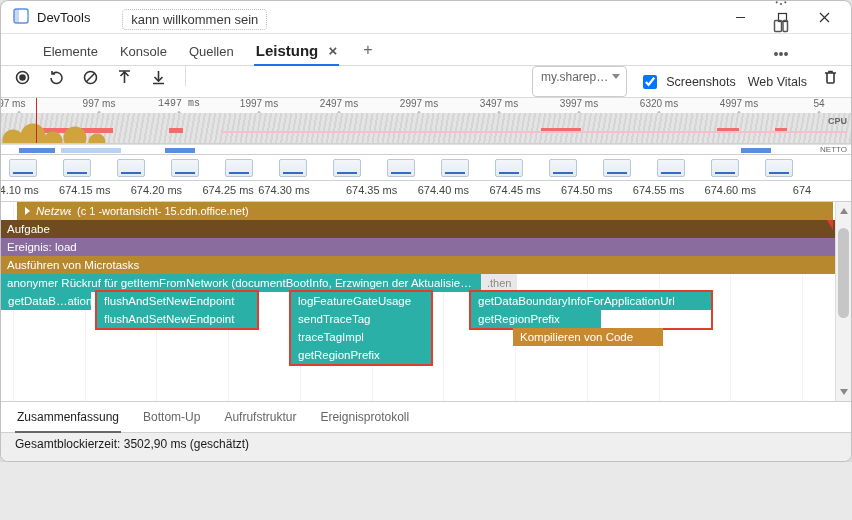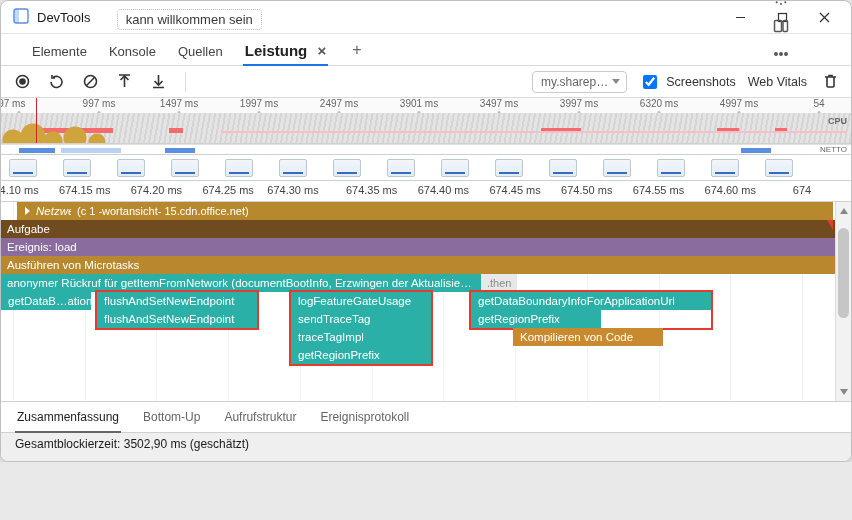--- a/index.html
+++ b/index.html
@@ -40,39 +40,39 @@
   .win-btn svg { width:11px; height:11px; stroke:#333; stroke-width:1.2; fill:none; }
 
   
   .tabbar {
     height:32px; display:flex; align-items:flex-end; justify-content:space-between;
     padding:0 10px; border-bottom:1px solid #d9d9d9;
   }
   .tabbar-left, .tabbar-right { display:flex; align-items:center; gap:6px;flex-direction:column; }
   .site-chip { border:1px dotted #bdbdbd; padding:2px 8px; border-radius:4px; font-size:13px;
     color:#3a3a3a; }
-  .tabs { display:flex; gap:18px; margin-left:19px; height:100%; align-items:flex-end; }
+  .tabs { display:flex; gap:18px; margin-left:30px; height:100%; align-items:flex-end; }
   .tab { padding:6px 2px 6px 2px; font-size:13px; color:#444; position:relative; }
   .tab.active { font-weight:600; font-size:15px; color:#222; }
   .tab.active::after { content:""; position:absolute; left:0; right:0; bottom:-1px;
     height:2px; background:var(--tab-active); }
   .new-tab { font-size:16px; color:#666; padding:0 6px 6px 6px; }
   .badges { display:flex; gap:6px; }
   .badge { display:flex; align-items:center; gap:4px; border:1px solid #ddd; border-radius:12px;
     padding:1px 8px; font-size:12px; background:#fff; }
   .dot { width:8px; height:8px; border-radius:50%; }
   .dot.red{background:var(--badge-red);}
   .dot.blu{background:var(--badge-blue);}
   .tri { width:0;height:0;border-left:4.5px solid transparent;border-right:4.5px solid transparent;border-bottom:8px solid var(--badge-yellow);}
   .iconbtn { width:22px; height:22px; display:flex; align-items:center; justify-content:center; }
   .iconbtn svg { width:16px; height:16px; stroke:#555; stroke-width:1.5; fill:none; }
 
   
   .toolbar {
-    height:34px; display:flex; align-items:center; gap:12px; padding:0 10px;
+    height:34px; display:flex; gap:12px; padding:0 10px;
     border-bottom:1px solid #d9d9d9;
   }
   .tool { width:22px; height:22px; display:flex; align-items:center; justify-content:center; }
   .tool svg { width:17px; height:17px; stroke:#333; stroke-width:1.6; fill:none; }
   .sep { width:1px; height:20px; background:#ddd; margin:0 4px; }
   .dropdown-chip { border:1px solid #ccc; border-radius:4px; padding:3px 18px 3px 8px;
     font-size:12px; color:#666; position:relative; min-width:86px; }
   .dropdown-chip::after { content:""; position:absolute; right:6px; top:7px;
     width:0;height:0;border-left:4px solid transparent;border-right:4px solid transparent;border-top:5px solid #888;}
   .chk { display:flex; align-items:center; gap:6px; font-size:12.5px; color:#333; }
@@ -298,27 +298,27 @@
         </svg>
       </div>
   </div>
 
   <div class="overview">
     <div class="ov-ruler" id="ov-ruler">
         <span style="left: 8px;">497 ms</span>
         <span class="tick-dot" style="left: 18px;"></span>
         <span style="left: 98px;">997 ms</span>
         <span class="tick-dot" style="left: 98px;"></span>
-        <span style="left: 178px;">1497 ms</span>
+        <span style="left: 178px; font-family: Liberation Mono, monospace;">1497 ms</span>
         <span class="tick-dot" style="left: 178px;"></span>
         <span style="left: 258px;">1997 ms</span>
         <span class="tick-dot" style="left: 258px;"></span>
         <span style="left: 338px;">2497 ms</span>
         <span class="tick-dot" style="left: 338px;"></span>
-        <span style="left: 418px;">3901 ms</span>
+        <span style="left: 418px;">2997 ms</span>
         <span class="tick-dot" style="left: 418px;"></span>
         <span style="left: 498px;">3497 ms</span>
         <span class="tick-dot" style="left: 498px;"></span>
         <span style="left: 578px;">3997 ms</span>
         <span class="tick-dot" style="left: 578px;"></span>
         <span style="left: 658px;">6320 ms</span>
         <span class="tick-dot" style="left: 658px;"></span>
         <span style="left: 738px;">4997 ms</span>
         <span class="tick-dot" style="left: 738px;"></span>
         <span style="left: 818px;">54</span>
@@ -393,21 +393,21 @@
     <div class="thumb">
         <div class="bar"></div>
       </div>
   </div>
 
   <div class="ruler" id="detail-ruler">
       <span class="rcol" style="left: 12px;">674.10 ms</span>
       <span class="rcol" style="left: 83.7241px;">674.15 ms</span>
       <span class="rcol" style="left: 155.448px;">674.20 ms</span>
       <span class="rcol" style="left: 227.172px;">674.25 ms</span>
-      <span class="rcol" style="left: 292px;">674.30 ms</span>
+      <span class="rcol" style="left: 283px;">674.30 ms</span>
       <span class="rcol" style="left: 370.621px;">674.35 ms</span>
       <span class="rcol" style="left: 442.345px;">674.40 ms</span>
       <span class="rcol" style="left: 514.069px;">674.45 ms</span>
       <span class="rcol" style="left: 585.793px;">674.50 ms</span>
       <span class="rcol" style="left: 657.517px;">674.55 ms</span>
       <span class="rcol" style="left: 729.241px;">674.60 ms</span>
       <span class="rcol" style="left: 800.966px;">674</span>
     </div>
 
   <div class="flame-wrap">

